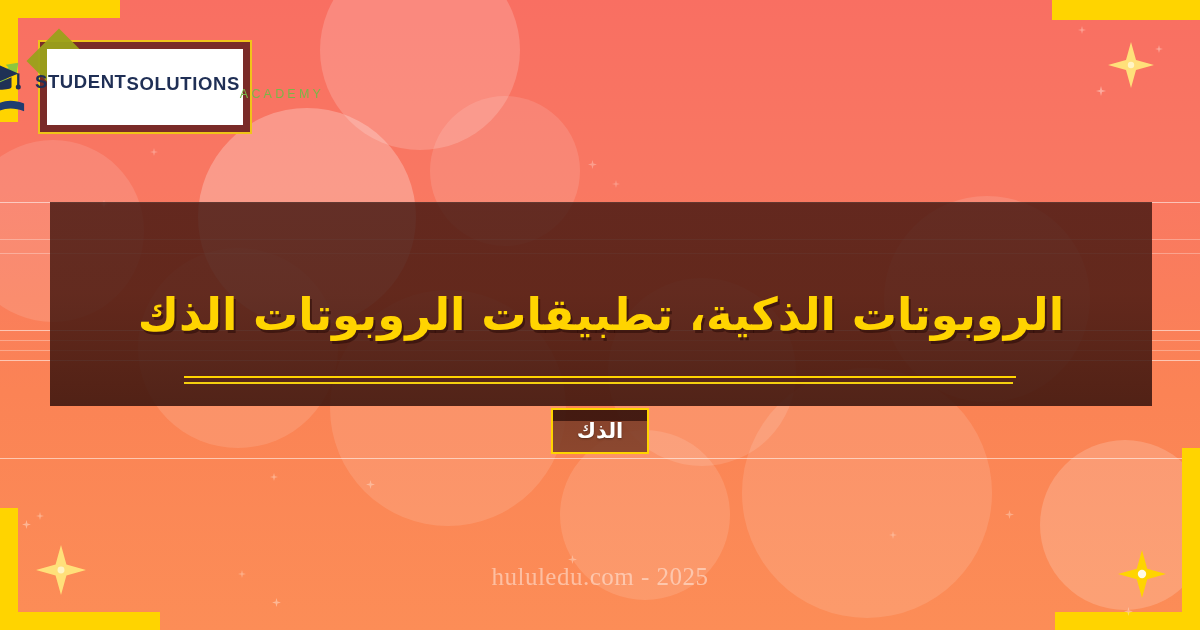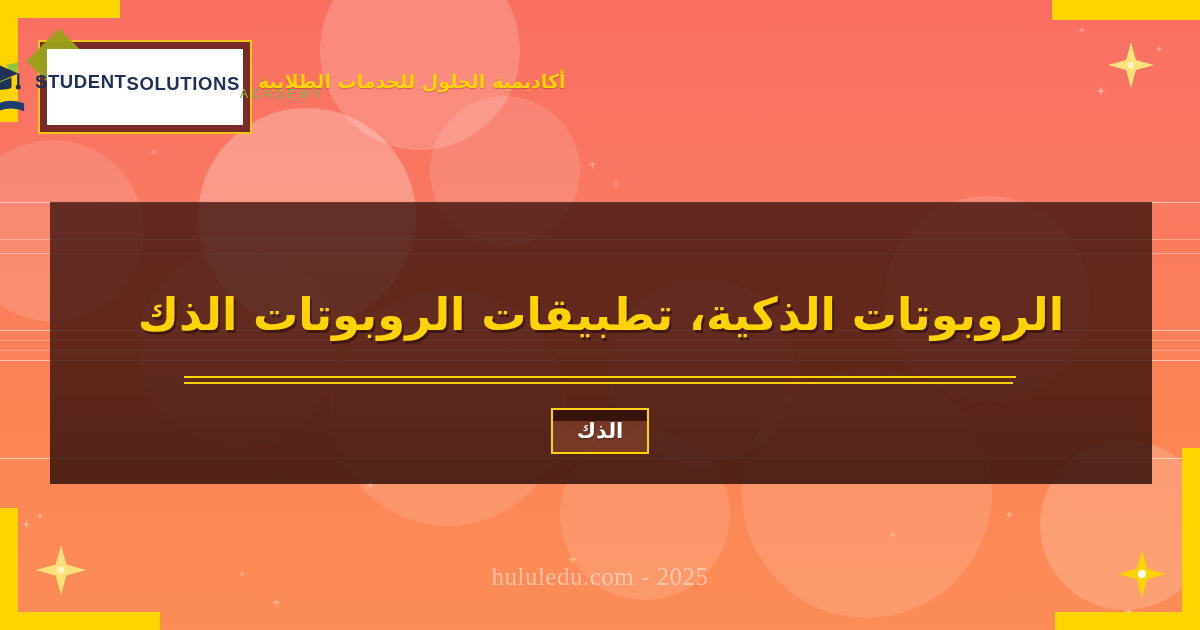--- a/index.html
+++ b/index.html
@@ -143,21 +143,21 @@
     white-space: nowrap;
     text-shadow: 0 1px 1px rgba(120,20,10,0.35);
   }
 
   
   .title-panel {
     position: absolute;
     left: 50px;
     top: 202px;
     width: 1102px;
-    height: 282px;
+    height: 204px;
     background: linear-gradient(180deg, rgba(62,20,14,0.80) 0%, rgba(70,24,16,0.84) 45%, rgba(58,20,13,0.88) 100%);
     overflow: hidden;
     z-index: 4;
   }
 
   .title-text {
     position: absolute;
     left: 0; right: 0;
     top: 86px;
     text-align: center;
@@ -409,17 +409,16 @@
         </svg>
       </span>
       <span class="logo-words">
         <span class="w1">STUDENT</span>
         <span class="w2">SOLUTIONS</span>
         <span class="w3">ACADEMY</span>
       </span>
     </div>
   </div>
 
-  <div class="brand-line">أكاديمية الحلول للخدمات الطلابية</div>
 
   <div class="footer">hululedu.com - 2025</div>
 
 </div>
 
 </body></html>

